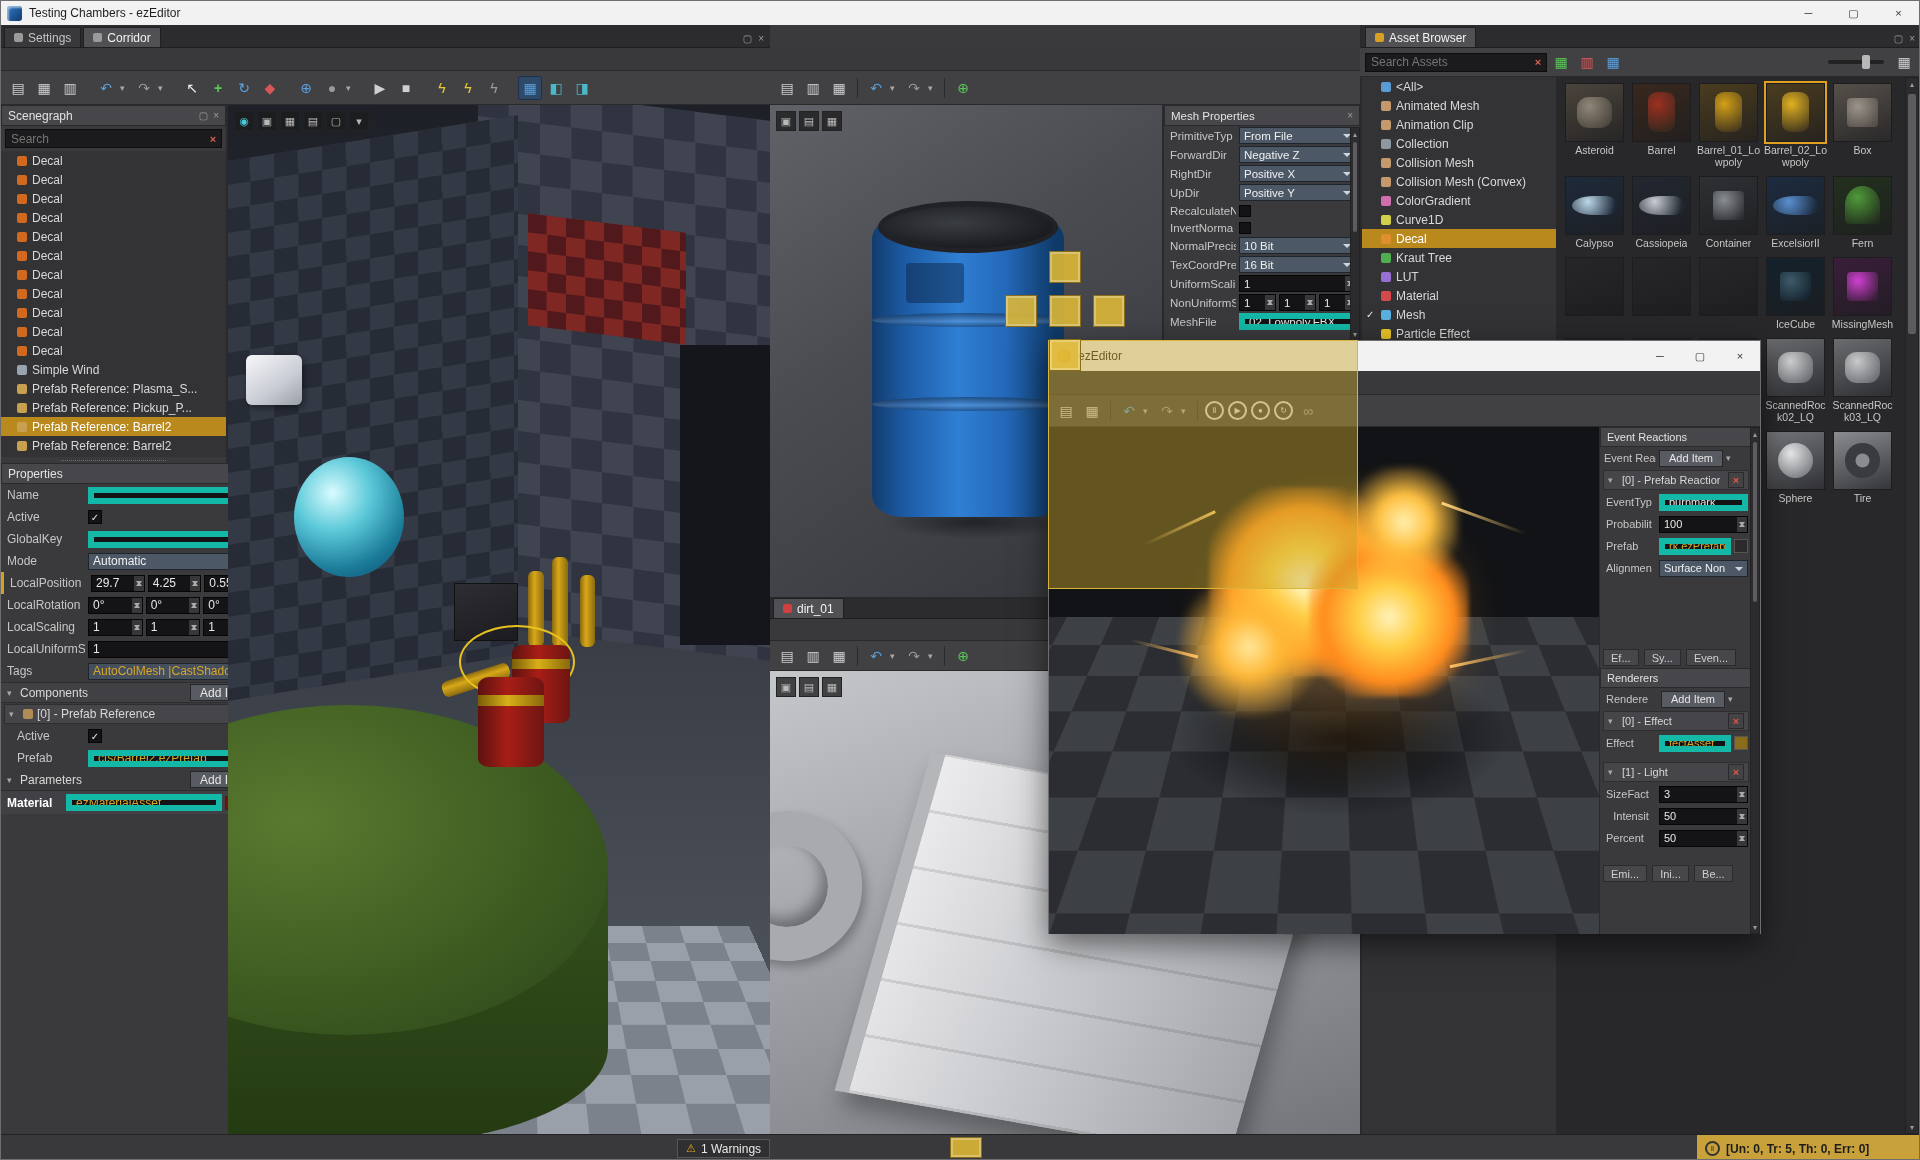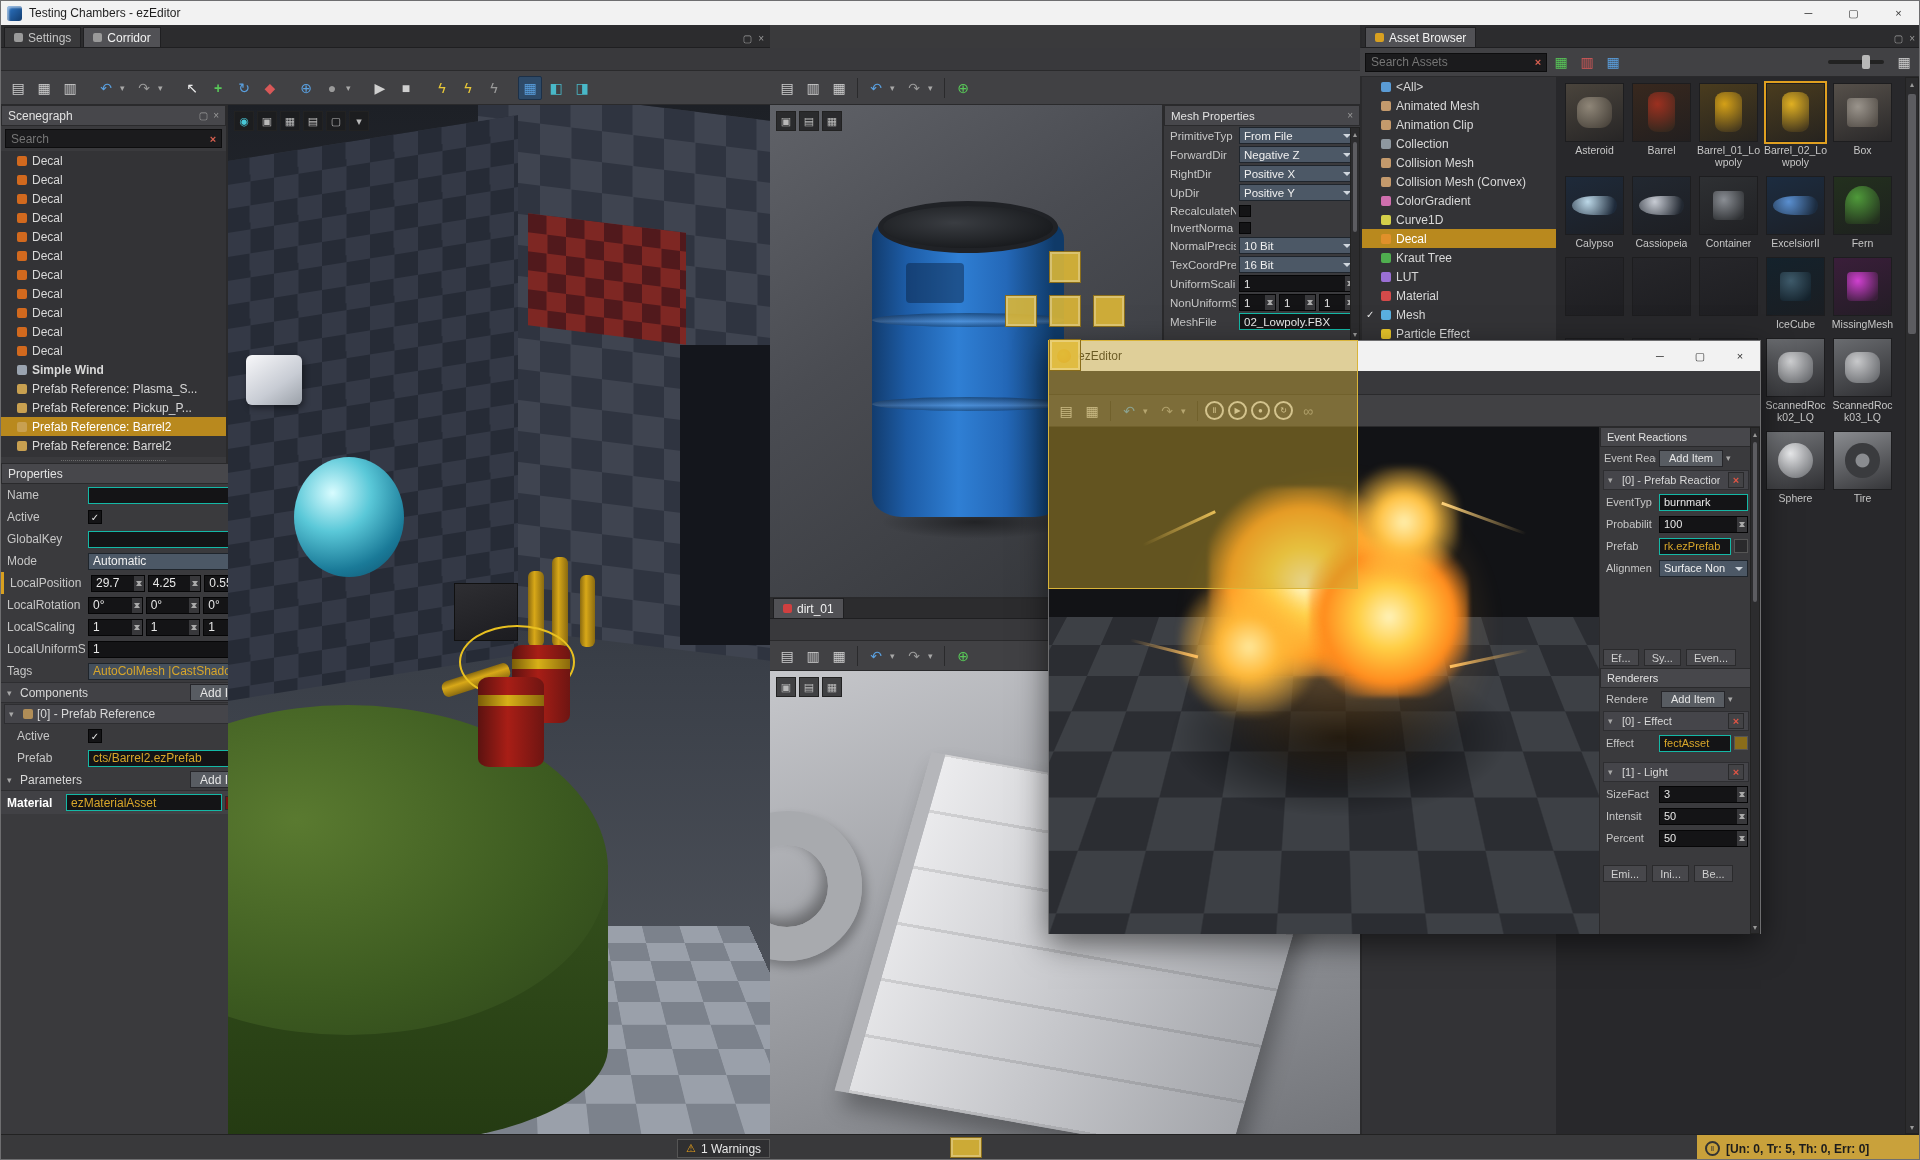--- a/index.html
+++ b/index.html
@@ -32,21 +32,21 @@
 .search input{flex:1;background:none;border:none;outline:none;color:#ddd;font:12px "Liberation Sans",sans-serif;padding:0 5px;min-width:0;}
 .sclear{width:16px;height:16px;display:flex;align-items:center;justify-content:center;color:#d86050;font-weight:bold;font-size:11px;}
 .tree{background:#333336;overflow:hidden;}
 .tree-item{display:flex;align-items:center;gap:5px;height:19px;padding:0 4px 0 16px;white-space:nowrap;overflow:hidden;}
 .tree-item .ticon{width:10px;height:10px;border-radius:2px;background:var(--icon-color,#888);flex:none;}
 .tree-item.selected{background:#b9891e;color:#fff;}
 .f-check{width:10px;color:#e8e8e8;font-size:10px;flex:none;margin-left:-12px;}
 
 .r{display:flex;align-items:center;gap:3px;padding:0 4px 0 6px;height:22px;}
 .lbl{width:78px;flex:none;overflow:hidden;white-space:nowrap;color:#c6c6c6;}
-.in{flex:1;height:17px;background:#141416;border:1px solid #14b8a6;color:#e8e8e8;display:flex;align-items:center;padding:0 4px;overflow:hidden;white-space:nowrap;min-width:0;}
+.in{flex:1;height:17px;background:#141416;border:6px solid #14b8a6;color:#e8e8e8;display:flex;align-items:center;padding:0 4px;overflow:hidden;white-space:nowrap;min-width:0;}
 .dd{flex:1;height:17px;background:#4c5866;border:1px solid #1f252c;color:#f0f0f0;display:flex;align-items:center;padding:0 14px 0 4px;position:relative;overflow:hidden;white-space:nowrap;min-width:0;}
 .dd::after{content:"";position:absolute;right:4px;top:6px;border:4px solid transparent;border-top-color:#cfd6dd;}
 .sp{flex:1;height:17px;background:#141416;border:1px solid #060607;color:#e8e8e8;display:flex;align-items:center;padding:0 12px 0 4px;position:relative;overflow:hidden;min-width:0;}
 .spn{position:absolute;right:0;top:0;bottom:0;width:10px;background:#38383b;}
 .spn::before{content:"";position:absolute;left:2px;top:3px;border:3px solid transparent;border-bottom:4px solid #aaa;}
 .spn::after{content:"";position:absolute;left:2px;bottom:3px;border:3px solid transparent;border-top:4px solid #aaa;}
 .cb{width:14px;height:14px;background:#141416;border:1px solid #060607;display:flex;align-items:center;justify-content:center;color:#e8e8e8;font-size:10px;}
 .badd{height:17px;background:#585c62;border:1px solid #26262a;display:inline-flex;align-items:center;padding:0 9px;color:#e6e6e6;white-space:nowrap;}
 .bx{width:16px;height:16px;background:#434346;border:1px solid #2a2a2c;color:#e05545;display:flex;align-items:center;justify-content:center;font-weight:bold;font-size:11px;flex:none;}
 .grp{display:flex;align-items:center;gap:4px;height:20px;background:#45454a;border:1px solid #2e2e31;padding:0 4px;margin:1px 3px;white-space:nowrap;overflow:hidden;}
@@ -220,21 +220,21 @@
         <div class="tree-item" style="--icon-color: #d2691e;">
           <span class="ticon"></span>
           <span style="overflow:hidden;">Decal</span>
         </div>
         <div class="tree-item" style="--icon-color: #d2691e;">
           <span class="ticon"></span>
           <span style="overflow:hidden;">Decal</span>
         </div>
         <div class="tree-item" style="--icon-color: #9aa4b0;">
           <span class="ticon"></span>
-          <span style="overflow:hidden;font-weight:bold;">Simple Wind</span>
+          <span style="overflow:hidden;">Simple Wind</span>
         </div>
         <div class="tree-item" style="--icon-color: #c8a050;">
           <span class="ticon"></span>
           <span style="overflow:hidden;">Prefab Reference: Plasma_S...</span>
         </div>
         <div class="tree-item" style="--icon-color: #c8a050;">
           <span class="ticon"></span>
           <span style="overflow:hidden;">Prefab Reference: Pickup_P...</span>
         </div>
         <div class="tree-item selected" style="--icon-color: #c8a050;">
@@ -933,21 +933,21 @@
           <span class="spacer"></span>
           <span class="bx">×</span>
         </div>
       <div class="r" style="height:22px;">
           <span class="lbl" style="width:50px;">SizeFact</span>
           <span class="sp">
             <span>3</span>
             <i class="spn"></i>
           </span>
         </div>
-      <div class="r" style="height:22px;">
+      <div class="r" style="height:22px;text-align:center;">
           <span class="lbl" style="width:50px;">Intensit</span>
           <span class="sp">
             <span>50</span>
             <i class="spn"></i>
           </span>
         </div>
       <div class="r" style="height:22px;">
           <span class="lbl" style="width:50px;">Percent</span>
           <span class="sp">
             <span>50</span>

